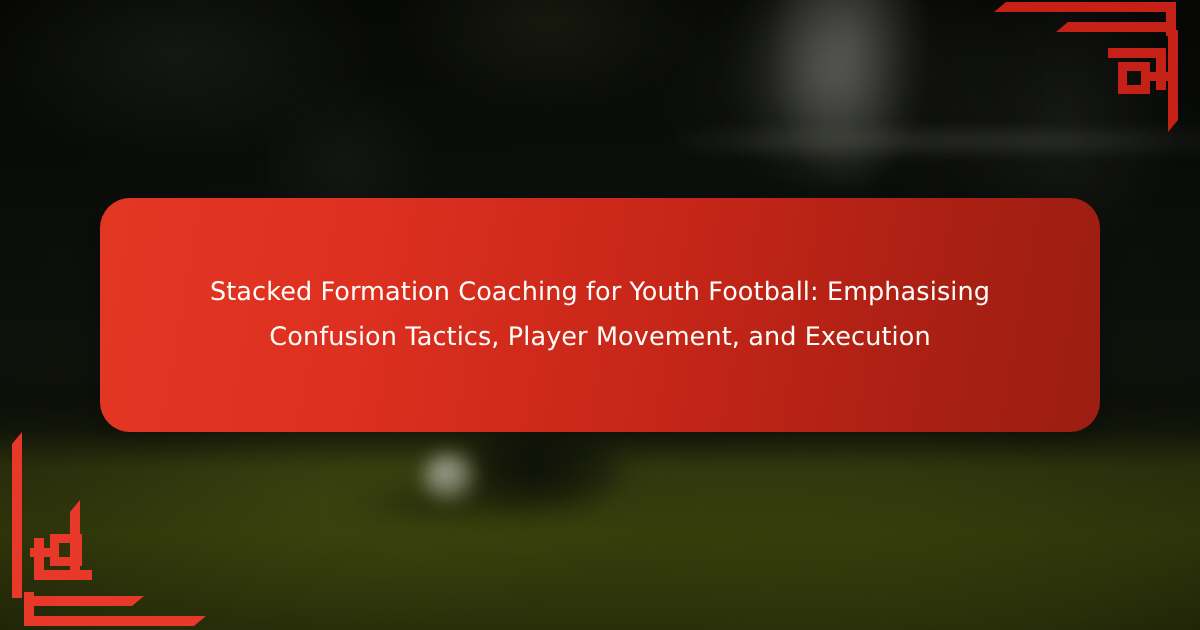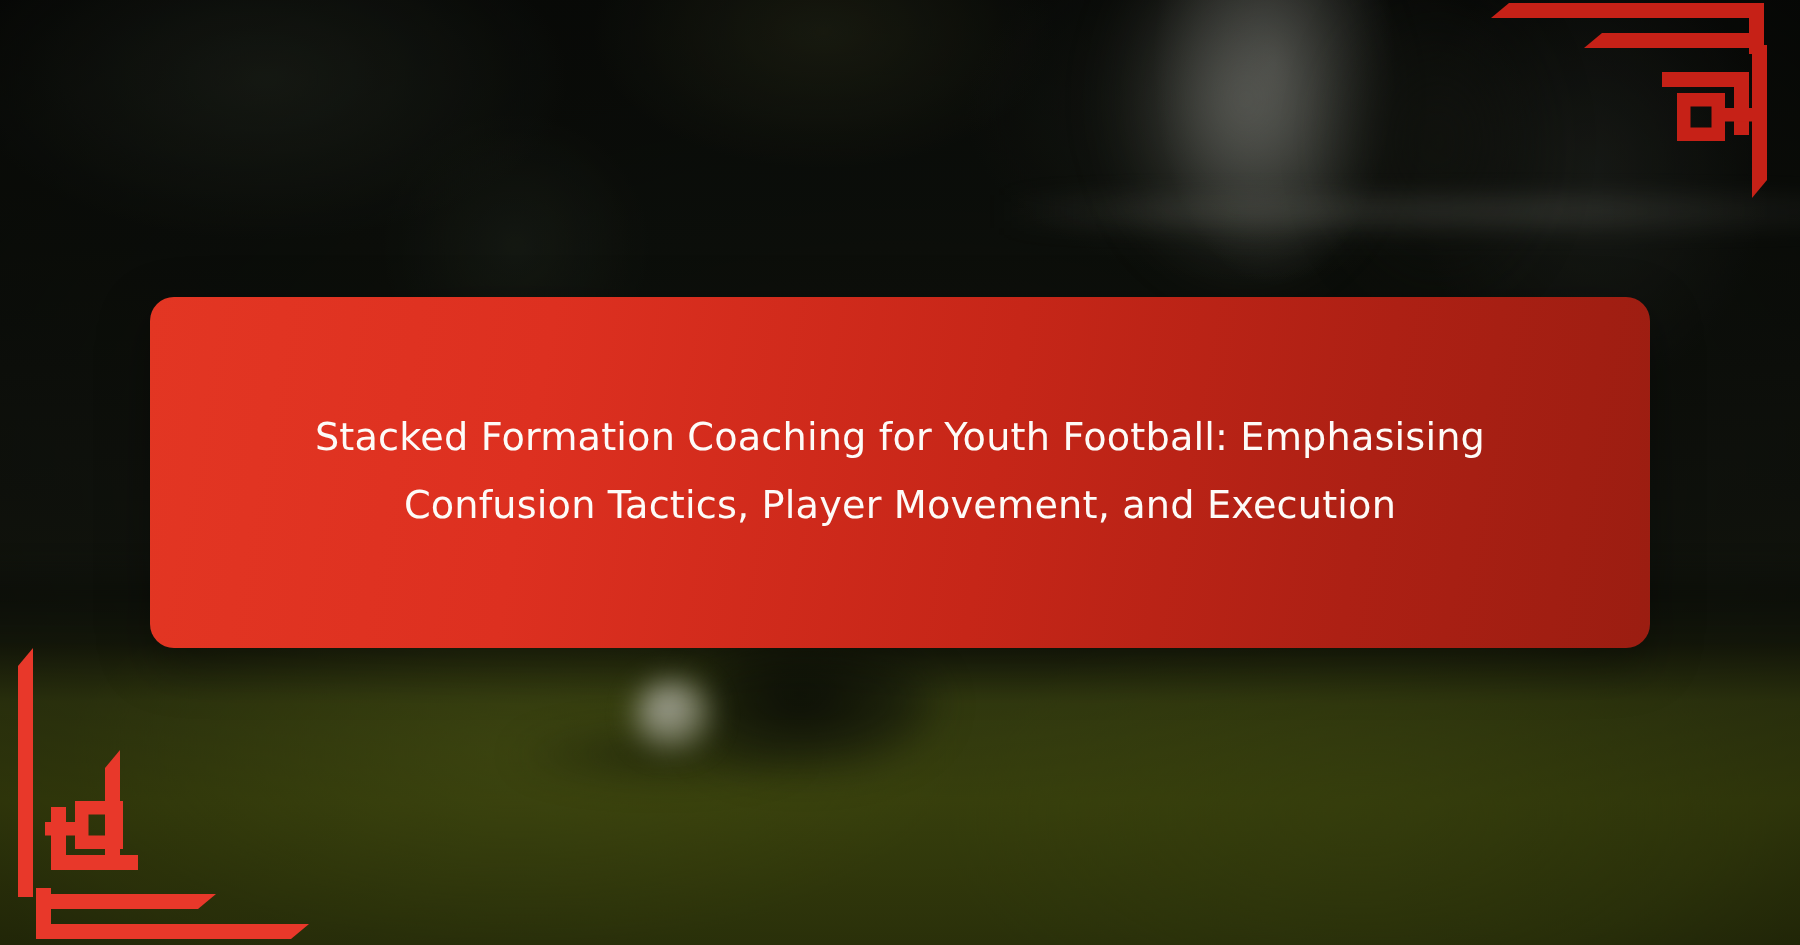--- a/index.html
+++ b/index.html
@@ -162,21 +162,21 @@
     height: 210px;
   }
 
   
   .title-card {
     position: absolute;
     left: 100px;
     top: 198px;
     width: 1000px;
     height: 234px;
-    border-radius: 16px;
+    border-radius: 30px;
     background: linear-gradient(100deg,
         #e4362404 0%,
         #e33623 0%,
         #dd3020 26%,
         #c62618 56%,
         #ad2014 80%,
         #9b1d11 100%);
     box-shadow: 0 10px 34px rgba(0,0,0,0.34);
     display: flex;
     align-items: center;

